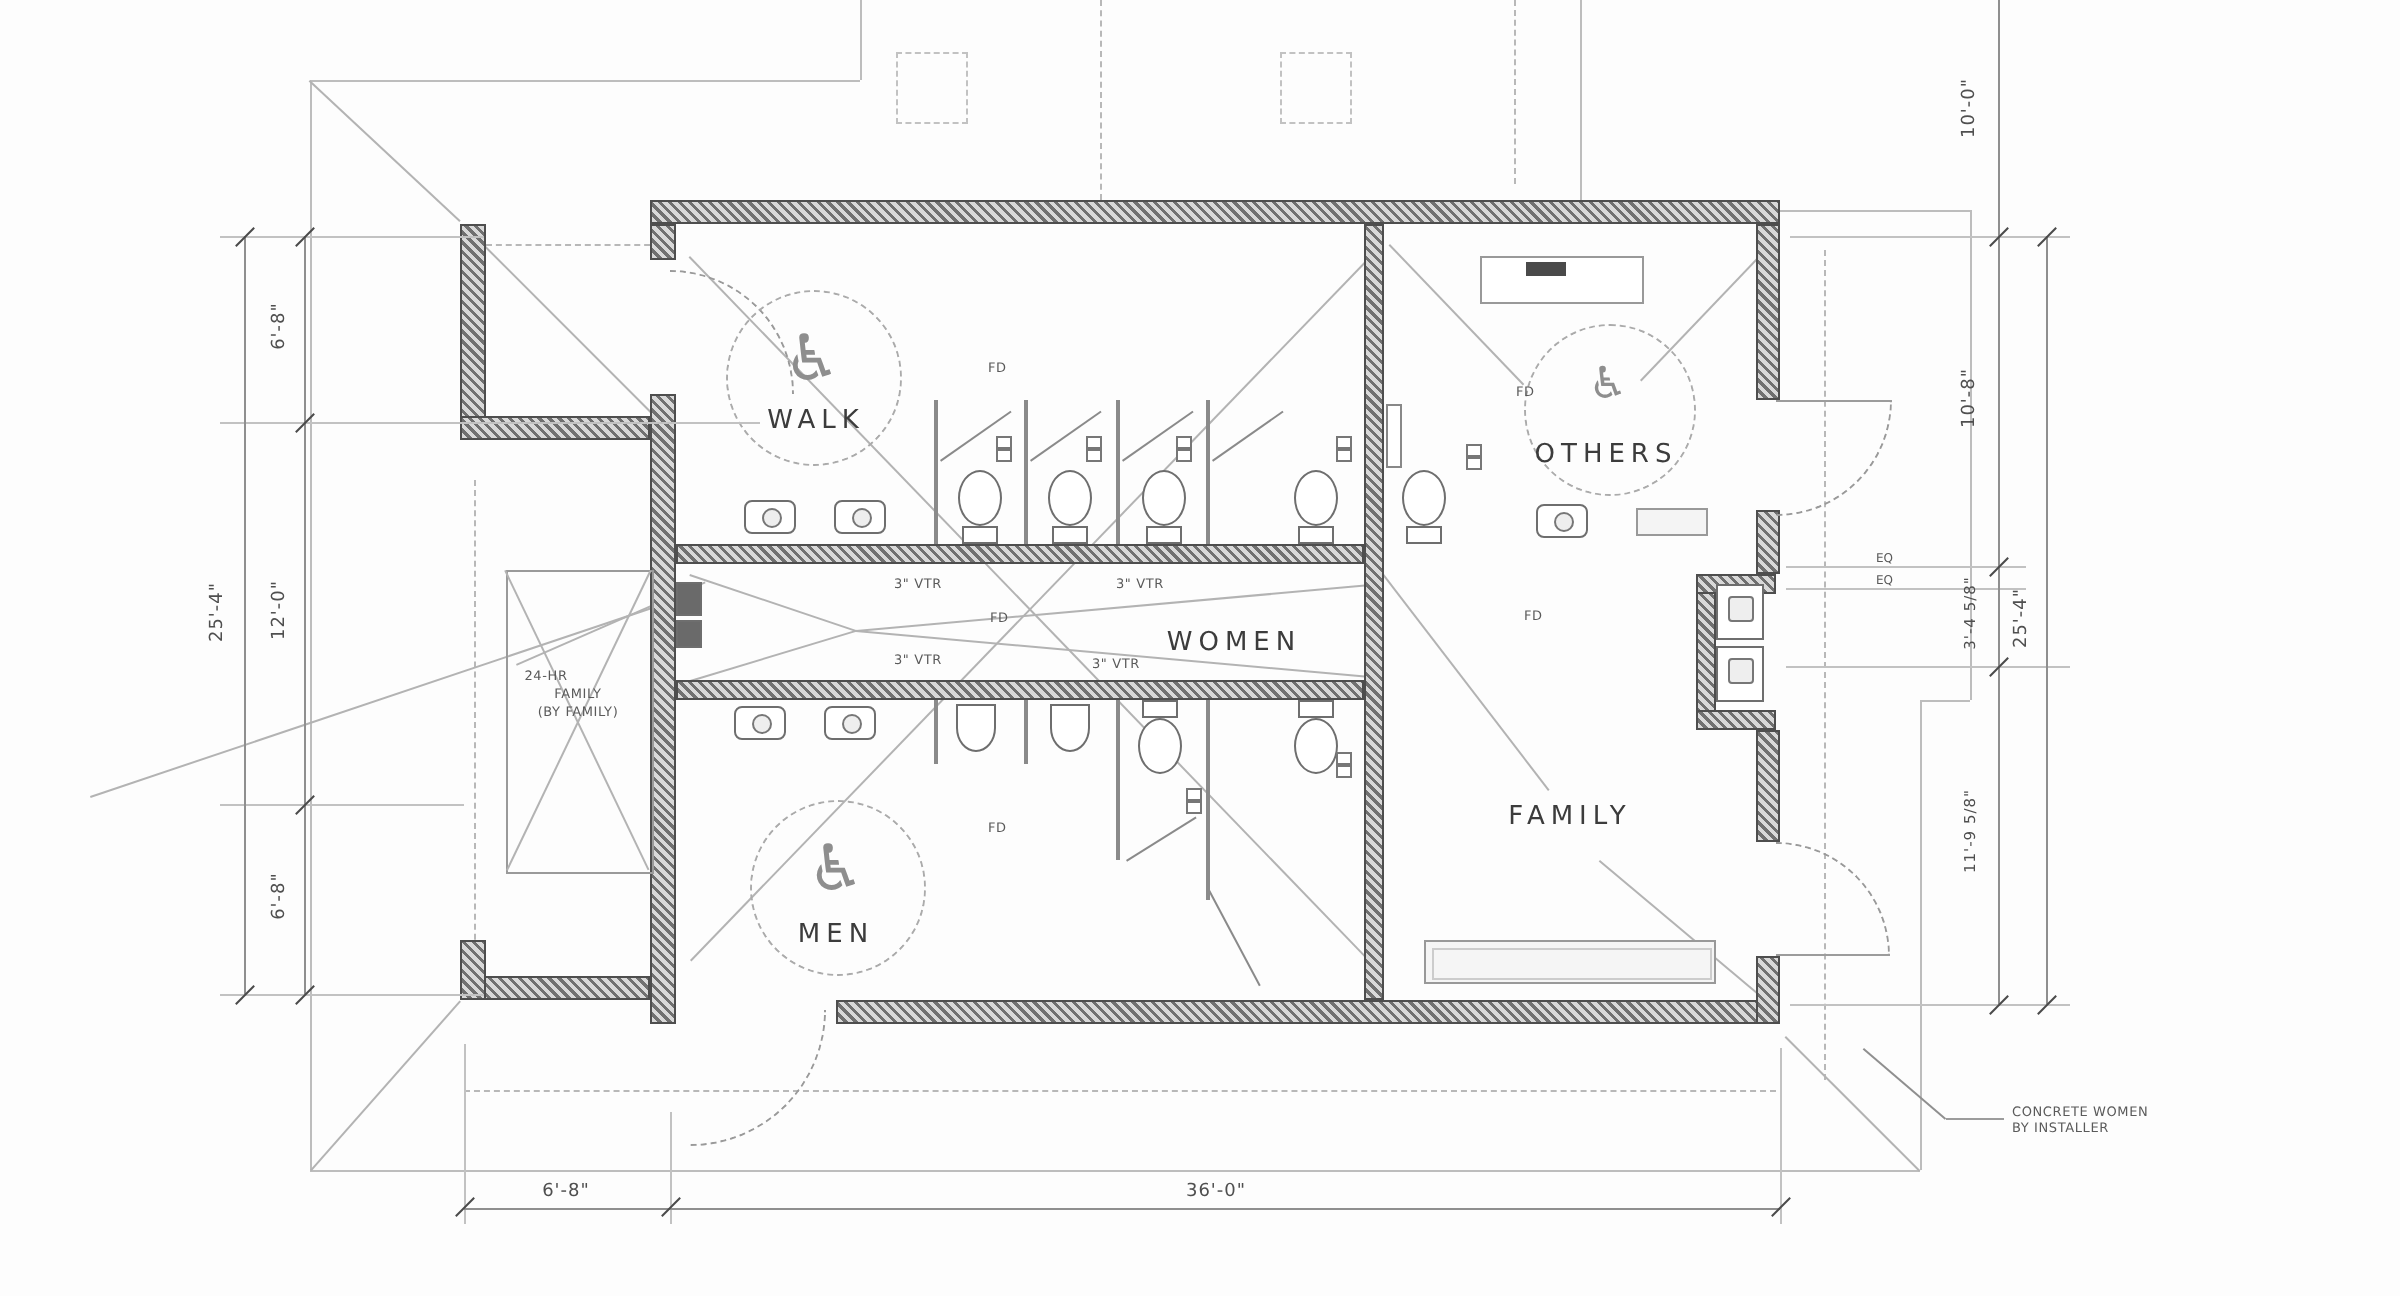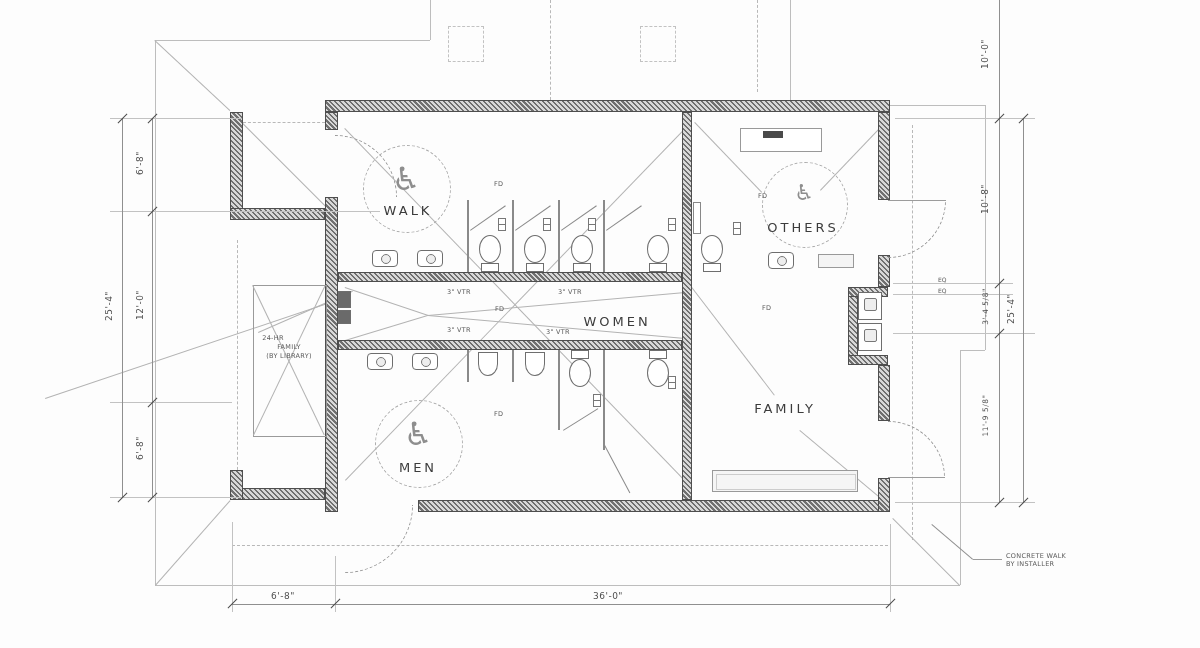--- a/index.html
+++ b/index.html
@@ -195,25 +195,25 @@
   <div class="fixture" style="left:858px;top:292px;width:24px;height:28px;"></div>
   <div class="sinkdot" style="left:864px;top:298px;width:11px;height:11px;border-radius:2px;"></div>
   <div class="fixture" style="left:858px;top:323px;width:24px;height:28px;"></div>
   <div class="sinkdot" style="left:864px;top:329px;width:11px;height:11px;border-radius:2px;"></div>
 
   <div style="position:absolute;left:253px;top:285px;width:72px;height:150px;border:1px solid #9a9a9a;"></div>
   <div class="diag" style="left:253px;top:285px;width:166px;transform:rotate(64.4deg);"></div>
   <div class="diag" style="left:253px;top:435px;width:166px;transform:rotate(-64.4deg);"></div>
   <div class="tiny" style="left:238px;top:334px;width:70px;">24-HR</div>
   <div class="tiny" style="left:254px;top:343px;width:70px;">FAMILY</div>
-  <div class="tiny" style="left:254px;top:352px;width:70px;">(BY LIBRARY)</div>
+  <div class="tiny" style="left:254px;top:352px;width:70px;">(BY FAMILY)</div>
 
   <div class="diag" style="left:932px;top:524px;width:54px;transform:rotate(40.5deg);background:#8f8f8f;"></div>
   <div class="ln" style="left:973px;top:559px;width:29px;height:1px;"></div>
-  <div class="tiny" style="left:1006px;top:552px;text-align:left;">CONCRETE WALK</div>
+  <div class="tiny" style="left:1006px;top:552px;text-align:left;">CONCRETE WOMEN</div>
   <div class="tiny" style="left:1006px;top:560px;text-align:left;">BY INSTALLER</div>
 
   <div class="ext" style="left:110px;top:118px;width:132px;height:1px;"></div>
   <div class="ext" style="left:110px;top:211px;width:270px;height:1px;"></div>
   <div class="ext" style="left:110px;top:402px;width:122px;height:1px;"></div>
   <div class="ext" style="left:110px;top:497px;width:132px;height:1px;"></div>
   <div class="dim" style="left:122px;top:118px;width:1px;height:379px;"></div>
   <div class="dim" style="left:152px;top:118px;width:1px;height:379px;"></div>
   <div class="tick" style="left:116px;top:118px;"></div>
   <div class="tick" style="left:116px;top:497px;"></div>

